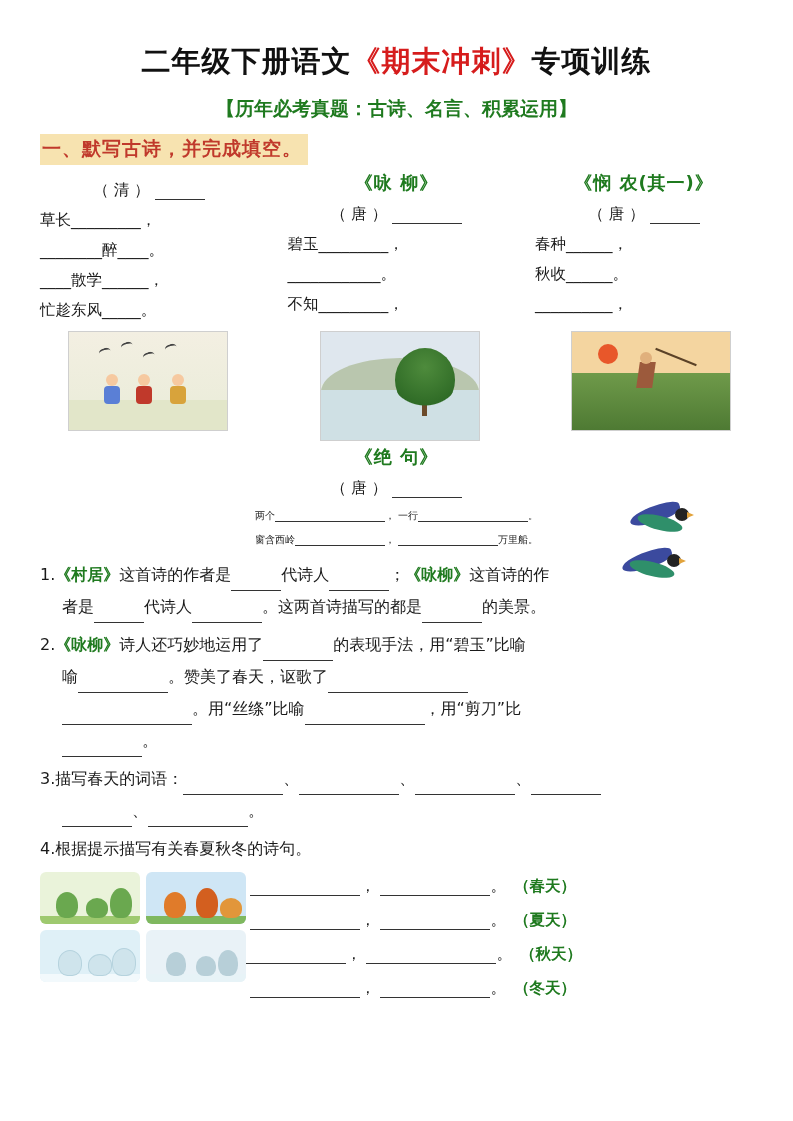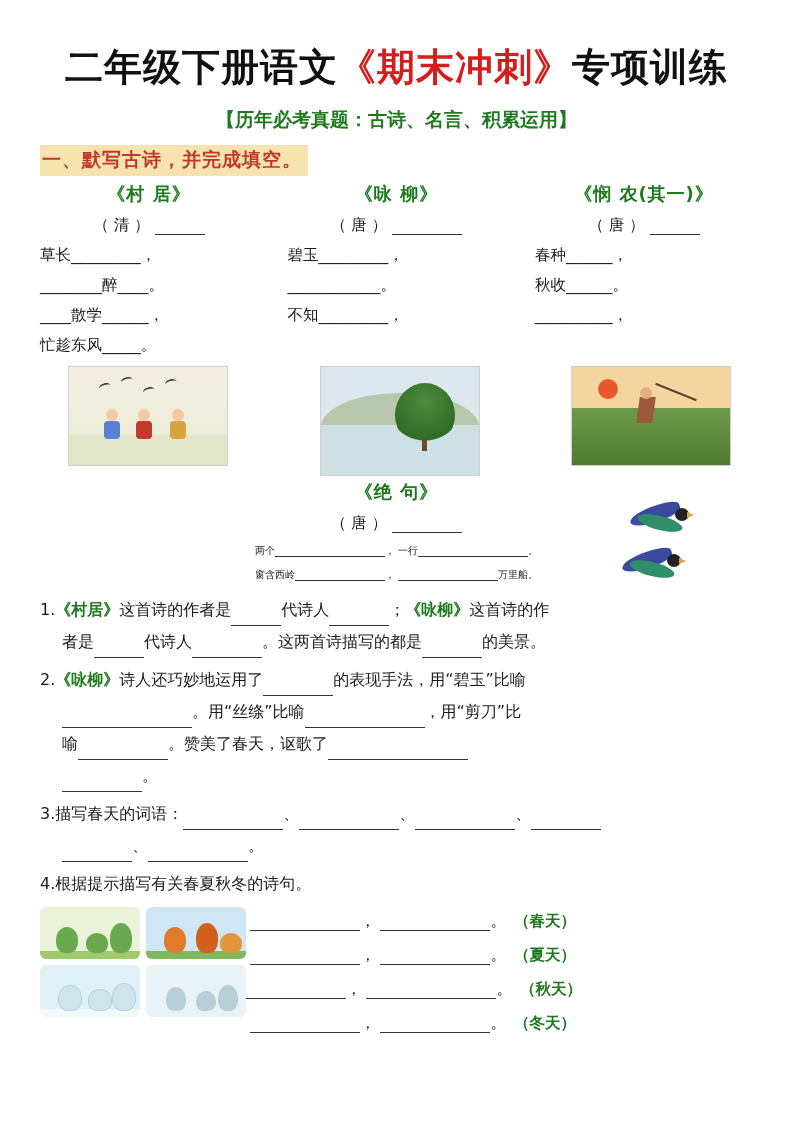--- a/index.html
+++ b/index.html
@@ -14,21 +14,21 @@
   .page{
     position:relative;
     width:793px;height:1121px;
     box-sizing:border-box;
     padding:28px 40px 10px 40px;
   }
 
   
   .title{
     text-align:center;
-    font-size:38px;
+    font-size:29px;
     font-weight:bold;
     letter-spacing:1px;
     margin-top:14px;
     white-space:nowrap;
   }
   .title .black{color:#111;}
   .title .red{color:#d61c1c;}
   .subtitle{
     text-align:center;
     font-size:19px;
@@ -181,21 +181,20 @@
 
   <div class="subtitle">【历年必考真题：古诗、名言、积累运用】</div>
 
   <div class="sec-head-wrap">
     <span class="sec-head">一、默写古诗，并完成填空。</span>
   </div>
 
   <div class="poem-row">
 
     <div class="poem-col">
-      <div class="poem-title">《村 居》</div>
       <div class="poem-dyn"><span>（ 清 ）</span> <u class="bl u50">&nbsp;</u></div>
       <div class="poem-line">草长_________，</div>
       <div class="poem-line">________醉____。</div>
       <div class="poem-line">____散学______，</div>
       <div class="poem-line">忙趁东风_____。</div>
     </div>
 
     <div class="poem-col">
       <div class="poem-title">《咏 柳》</div>
       <div class="poem-dyn"><span>（ 唐 ）</span> <u class="bl u70">&nbsp;</u></div>
@@ -278,22 +277,22 @@
 
   <div class="qlist">
 
     <div class="q">
       <span>1.</span><span class="green">《村居》</span><span>这首诗的作者是</span><u class="bl u50">&nbsp;</u><span>代诗人</span><u class="bl u60">&nbsp;</u><span>；</span><span class="green">《咏柳》</span><span>这首诗的作</span>
       <div><span class="indent"></span><span>者是</span><u class="bl u50">&nbsp;</u><span>代诗人</span><u class="bl u70">&nbsp;</u><span>。这两首诗描写的都是</span><u class="bl u60">&nbsp;</u><span>的美景。</span></div>
     </div>
 
     <div class="q">
       <span>2.</span><span class="green">《咏柳》</span><span>诗人还巧妙地运用了</span><u class="bl u70">&nbsp;</u><span>的表现手法，用“碧玉”比喻</span>
+      <div><span class="indent"></span><span>喻</span><u class="bl u90">&nbsp;</u><span>。赞美了春天，讴歌了</span><u class="bl u140">&nbsp;</u></div>
       <div><span class="indent"></span><u class="bl u130">&nbsp;</u><span>。用“丝绦”比喻</span><u class="bl u120">&nbsp;</u><span>，用“剪刀”比</span></div>
-      <div><span class="indent"></span><span>喻</span><u class="bl u90">&nbsp;</u><span>。赞美了春天，讴歌了</span><u class="bl u140">&nbsp;</u></div>
       <div><span class="indent"></span><u class="bl u80">&nbsp;</u><span>。</span></div>
     </div>
 
     <div class="q">
       <span>3.</span><span>描写春天的词语：</span><u class="bl u100">&nbsp;</u><span>、</span><u class="bl u100">&nbsp;</u><span>、</span><u class="bl u100">&nbsp;</u><span>、</span><u class="bl u70">&nbsp;</u>
       <div><span class="indent"></span><u class="bl u70">&nbsp;</u><span>、</span><u class="bl u100">&nbsp;</u><span>。</span></div>
     </div>
 
     <div class="q">
       <span>4.</span><span>根据提示描写有关春夏秋冬的诗句。</span>

